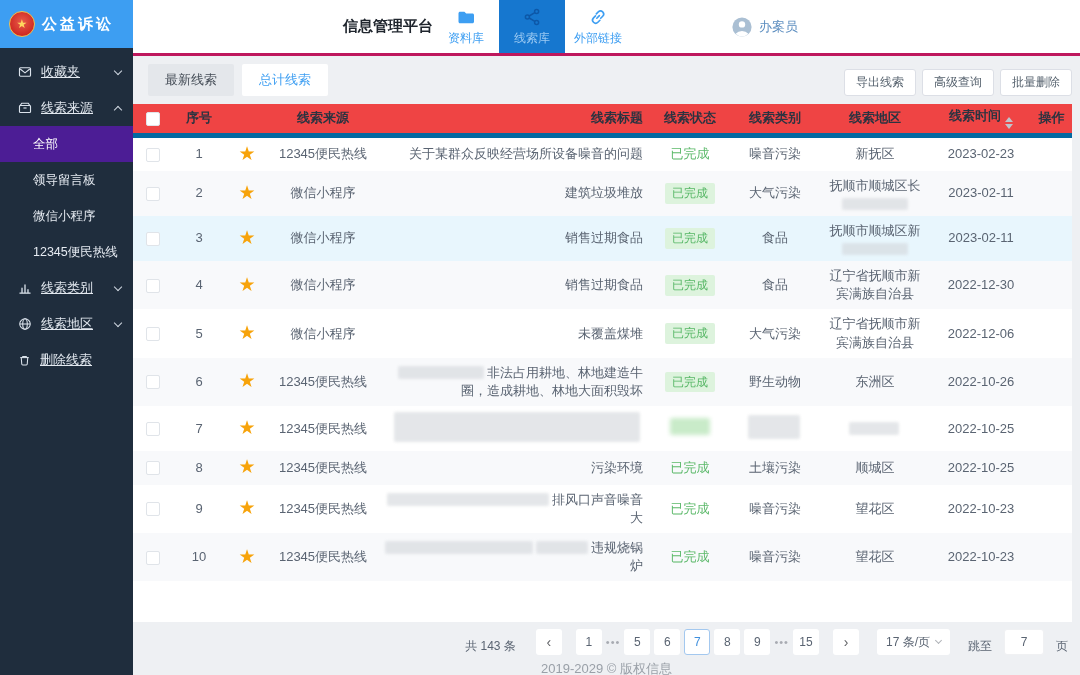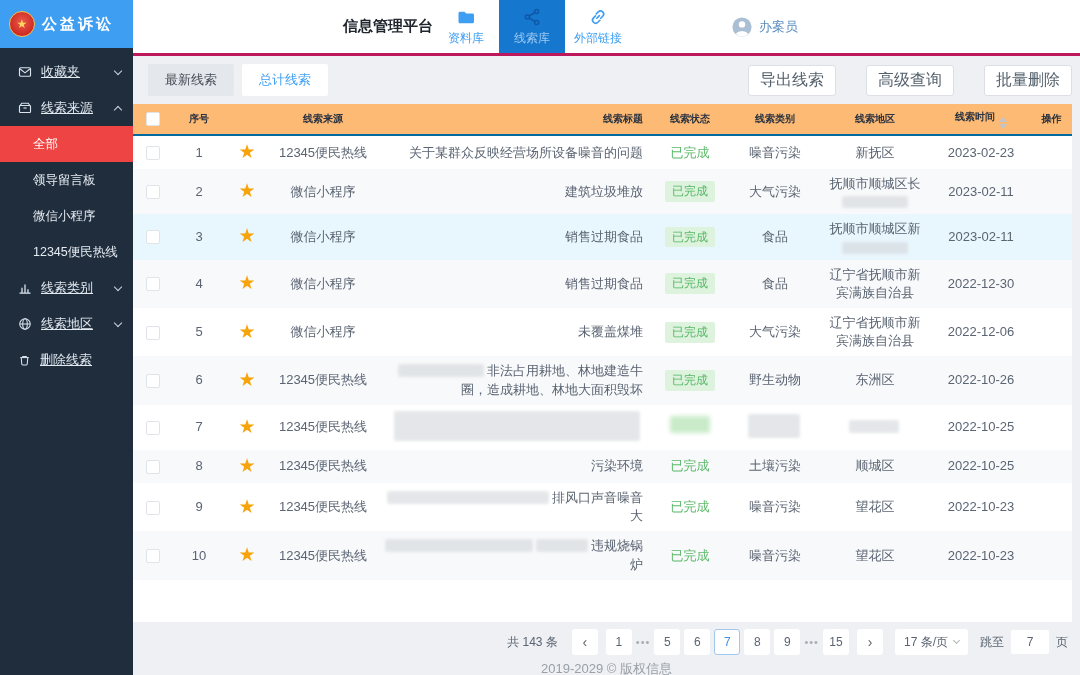--- a/index.html
+++ b/index.html
@@ -12,66 +12,66 @@
   .logo{height:48px;background:#3d9ef2;display:flex;align-items:center;padding-left:9px;gap:7px;}
   .emblem{width:26px;height:26px;border-radius:50%;background:radial-gradient(circle at 50% 42%,#e85a4a 0%,#cf2a23 70%);border:1px solid #f2c14e;display:flex;align-items:center;justify-content:center;color:#ffd75e;font-size:12px;flex:0 0 auto;}
   .logo-text{color:#fff;font-weight:800;font-size:15px;letter-spacing:3px;white-space:nowrap;}
   .side-nav{padding-top:6px;}
   .m-item{display:flex;align-items:center;height:36px;padding:0 12px 0 18px;gap:9px;color:#e3e9f0;font-size:13px;cursor:pointer;position:relative;text-decoration:underline;}
   .m-item svg{flex:0 0 auto;}
   .m-label{white-space:nowrap;}
   .chev{width:6px;height:6px;border-right:1.5px solid #cfd7e0;border-bottom:1.5px solid #cfd7e0;display:inline-block;margin-left:auto;transform:rotate(45deg);margin-top:-3px;}
   .chev.up{transform:rotate(-135deg);margin-top:3px;}
   .s-item{height:36px;line-height:36px;padding-left:33px;font-size:12.5px;color:#e6ebf2;cursor:pointer;white-space:nowrap;}
-  .s-item.sel{background:#ef4444;color:#fff;}
+  .s-item.sel{background:#4c1d95;color:#fff;}
 
   
   .main{margin-left:133px;height:675px;display:flex;flex-direction:column;background:#eef0f3;}
 
   
   .topbar{height:56px;background:#fff;display:flex;align-items:stretch;justify-content:center;border-bottom:3px solid #be185d;flex:0 0 auto;}
   .page-title{align-self:center;padding-left:16px;font-weight:700;font-size:15px;color:#20262e;}
   .nav-right{display:flex;align-items:stretch;padding-right:88px;}
   .nav-tab{width:66px;display:flex;flex-direction:column;align-items:center;justify-content:center;gap:3px;font-size:12px;color:#3d9ef2;cursor:pointer;}
   .nav-tab.active{background:#1677cf;color:#9ecbf3;}
   .user{display:flex;align-items:center;gap:6px;margin-left:100px;cursor:pointer;}
   .user-label{font-size:13px;color:#5a8cbf;}
 
   
   .subbar{display:flex;justify-content:space-between;align-items:flex-end;padding:8px 8px 8px 15px;flex:0 0 auto;}
   .tabs{display:flex;gap:8px;align-self:flex-start;}
   .tab{padding:7px 17px;font-size:13px;color:#444c56;background:#e4e7eb;border-radius:2px;cursor:pointer;white-space:nowrap;}
   .tab.active{background:#fff;color:#3d9ef2;}
   .toolbar{display:flex;gap:6px;}
-  .toolbar button{font-size:16px;color:#55616d;background:#fff;border:1px solid #dcdfe6;border-radius:3px;padding:4px 11px;cursor:pointer;white-space:nowrap;margin-left:24px;}
+  .toolbar button{font-size:12px;color:#55616d;background:#fff;border:1px solid #dcdfe6;border-radius:3px;padding:4px 11px;cursor:pointer;white-space:nowrap;}
 
   
   .table-card{flex:1 1 auto;background:#fff;margin-right:8px;overflow:hidden;}
   table{width:100%;border-collapse:collapse;table-layout:fixed;font-size:13px;color:#5a6472;}
   col.w0{width:40px}col.w1{width:52px}col.w2{width:44px}col.w3{width:108px}col.w4{width:272px}col.w5{width:82px}col.w6{width:88px}col.w7{width:112px}col.w8{width:100px}col.w9{width:41px}
-  thead th{height:31px;font-weight:700;color:#2b3340;font-size:10px;background:#fdba74;border-bottom:2px solid #0369a1;text-align:center;padding:0 6px;white-space:nowrap;}
+  thead th{height:31px;font-weight:700;color:#2b3340;font-size:13px;background:#ef4444;border-bottom:5px solid #0369a1;text-align:center;padding:0 6px;white-space:nowrap;}
   th.l,td.l{text-align:right;}
   tbody td{padding:6px 6px;text-align:center;vertical-align:middle;line-height:1.4;}
   tr.even{background:#f8f9fb;}
   tr.hl{background:#e8f6fd;}
   .cb{display:inline-block;width:14px;height:14px;background:#fff;border:1px solid #e0e4e9;border-radius:2px;vertical-align:middle;cursor:pointer;}
   .star{color:#f7a30a;font-size:19px;line-height:1;cursor:pointer;}
   .st-plain{color:#5cb96a;}
   .st-badge{display:inline-block;background:#ddf3dd;color:#57b766;font-size:12px;padding:2px 7px;border-radius:2px;}
   .st-badge.redacted{width:40px;height:17px;padding:0;background:#c9ebc9;filter:blur(2px);}
   .bar{display:inline-block;background:#d3d7db;opacity:.6;border-radius:2px;filter:blur(1.8px);vertical-align:-2px;margin-right:3px;}
   .bar.block{display:block;margin:3px auto 0;}
   .sorter{display:inline-flex;flex-direction:column;margin-left:4px;vertical-align:-2px;}
   .sorter i{width:0;height:0;border-left:4px solid transparent;border-right:4px solid transparent;}
   .sorter .up{border-bottom:5px solid #c0c4cc;margin-bottom:2px;}
   .sorter .dn{border-top:5px solid #c0c4cc;}
 
   
   .bottom-band{flex:0 0 auto;background:#eef0f3;padding-top:7px;height:53px;}
-  .pagination{display:flex;align-items:center;justify-content:flex-end;gap:6px;padding-right:12px;font-size:12px;color:#5a6472;}
+  .pagination{display:flex;align-items:flex-end;justify-content:flex-end;gap:12px;padding-right:12px;font-size:12px;color:#5a6472;}
   .pg-total{margin-right:8px;}
   .pg-btn{min-width:26px;height:26px;background:#fff;border:none;border-radius:3px;color:#606266;font-size:14px;cursor:pointer;padding:0;}
   .pg-num{min-width:26px;height:26px;line-height:24px;background:#fff;border-radius:3px;display:inline-block;text-align:center;margin:0 2px;cursor:pointer;border:1px solid transparent;padding:0 4px;}
   .pg-num.active{border-color:#a3c8ef;color:#3f8fdd;}
   .pg-ellipsis{color:#a8abb2;letter-spacing:1px;font-size:11px;margin:0 2px;cursor:pointer;}
   .size-select{display:flex;align-items:center;gap:6px;background:#fff;border-radius:3px;padding:0 9px;height:26px;cursor:pointer;margin-left:6px;}
   .size-select .chev{border-color:#b0b3b8;width:5px;height:5px;margin-left:0;}
   .jump-label{margin-left:6px;}
   .jump{width:40px;height:26px;border:1px solid #f0f1f3;border-radius:3px;text-align:center;font-size:12px;color:#5a6472;background:#fff;}
   .copyright{text-align:center;font-size:13px;color:#9aa0a8;margin-top:5px;}

